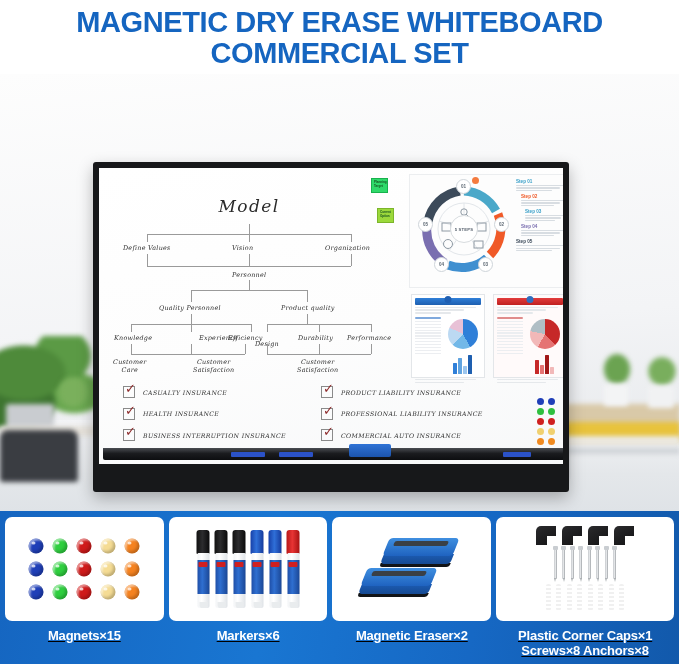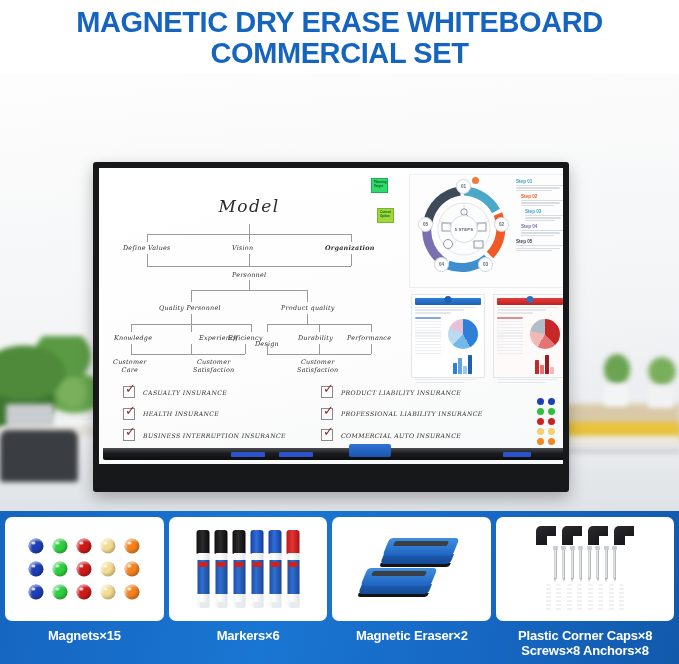--- a/index.html
+++ b/index.html
@@ -220,21 +220,21 @@
   .board-magnets {
     position: absolute; right: 8px; top: 230px;
     display: grid; grid-template-columns: repeat(2, 7px); gap: 3px 4px;
   }
   .bm { width:7px; height:7px; border-radius:50%; }
 
   
   .strip {
     position: absolute; left: 0; top: 511px; width: 679px; height: 153px;
     background: linear-gradient(100deg,#1565C0 0%, #1976D2 40%, #1668c4 70%, #1259ab 100%);
-    display: flex; align-items: flex-start; padding: 6px 5px 0 5px; gap: 5px;
+    display: flex; align-items: flex-start; padding: 6px 5px 0 5px; gap: 5px; text-decoration: underline;
   }
   .panel { flex: 1 1 0; display:flex; flex-direction:column; align-items:center; }
   .panel.p5 { flex: 1.12 1 0; }
   .panel-box {
     width: 100%; height: 104px;
     background: #ffffff; border-radius: 7px;
     border: 2px dashed rgba(255,255,255,0.85);
     outline: 2px solid #ffffff; outline-offset: -5px;
     position: relative; overflow: hidden;
   }
@@ -379,21 +379,21 @@
       </div>
 
       <div class="ln lnv" style="left:150px; top:56px; height:10px;"></div>
       <div class="ln lnh" style="left:48px; top:66px; width:204px;"></div>
       <div class="ln lnv" style="left:48px; top:66px; height:8px;"></div>
       <div class="ln lnv" style="left:150px; top:66px; height:8px;"></div>
       <div class="ln lnv" style="left:252px; top:66px; height:8px;"></div>
 
       <div class="node hand" style="left:24px; top:76px;">Define Values</div>
       <div class="node hand" style="left:133px; top:76px;">Vision</div>
-      <div class="node hand" style="left:226px; top:76px;font-weight:bold;">Organization</div>
+      <div class="node hand" style="left:226px; top:76px;">Organization</div>
 
       <div class="ln lnv" style="left:48px; top:86px; height:12px;"></div>
       <div class="ln lnv" style="left:252px; top:86px; height:12px;"></div>
       <div class="ln lnh" style="left:48px; top:98px; width:204px;"></div>
       <div class="ln lnv" style="left:150px; top:86px; height:12px;"></div>
       <div class="node hand" style="left:133px; top:103px;">Personnel</div>
 
       <div class="ln lnv" style="left:150px; top:112px; height:10px;"></div>
       <div class="ln lnh" style="left:92px; top:122px; width:116px;"></div>
       <div class="ln lnv" style="left:92px; top:122px; height:12px;"></div>
@@ -784,17 +784,17 @@
             <div class="anchor"></div>
             <div class="anchor"></div>
             <div class="anchor"></div>
             <div class="anchor"></div>
             <div class="anchor"></div>
           </div>
         </div>
       </div>
     </div>
     <div class="panel-label">
-      <span class="l2">Plastic Corner Caps×8</span>
+      <span class="l2">Plastic Corner Caps×1</span>
       <span class="l2">Screws×8  Anchors×8</span>
     </div>
   </div>
 </div>
 
 </body></html>

